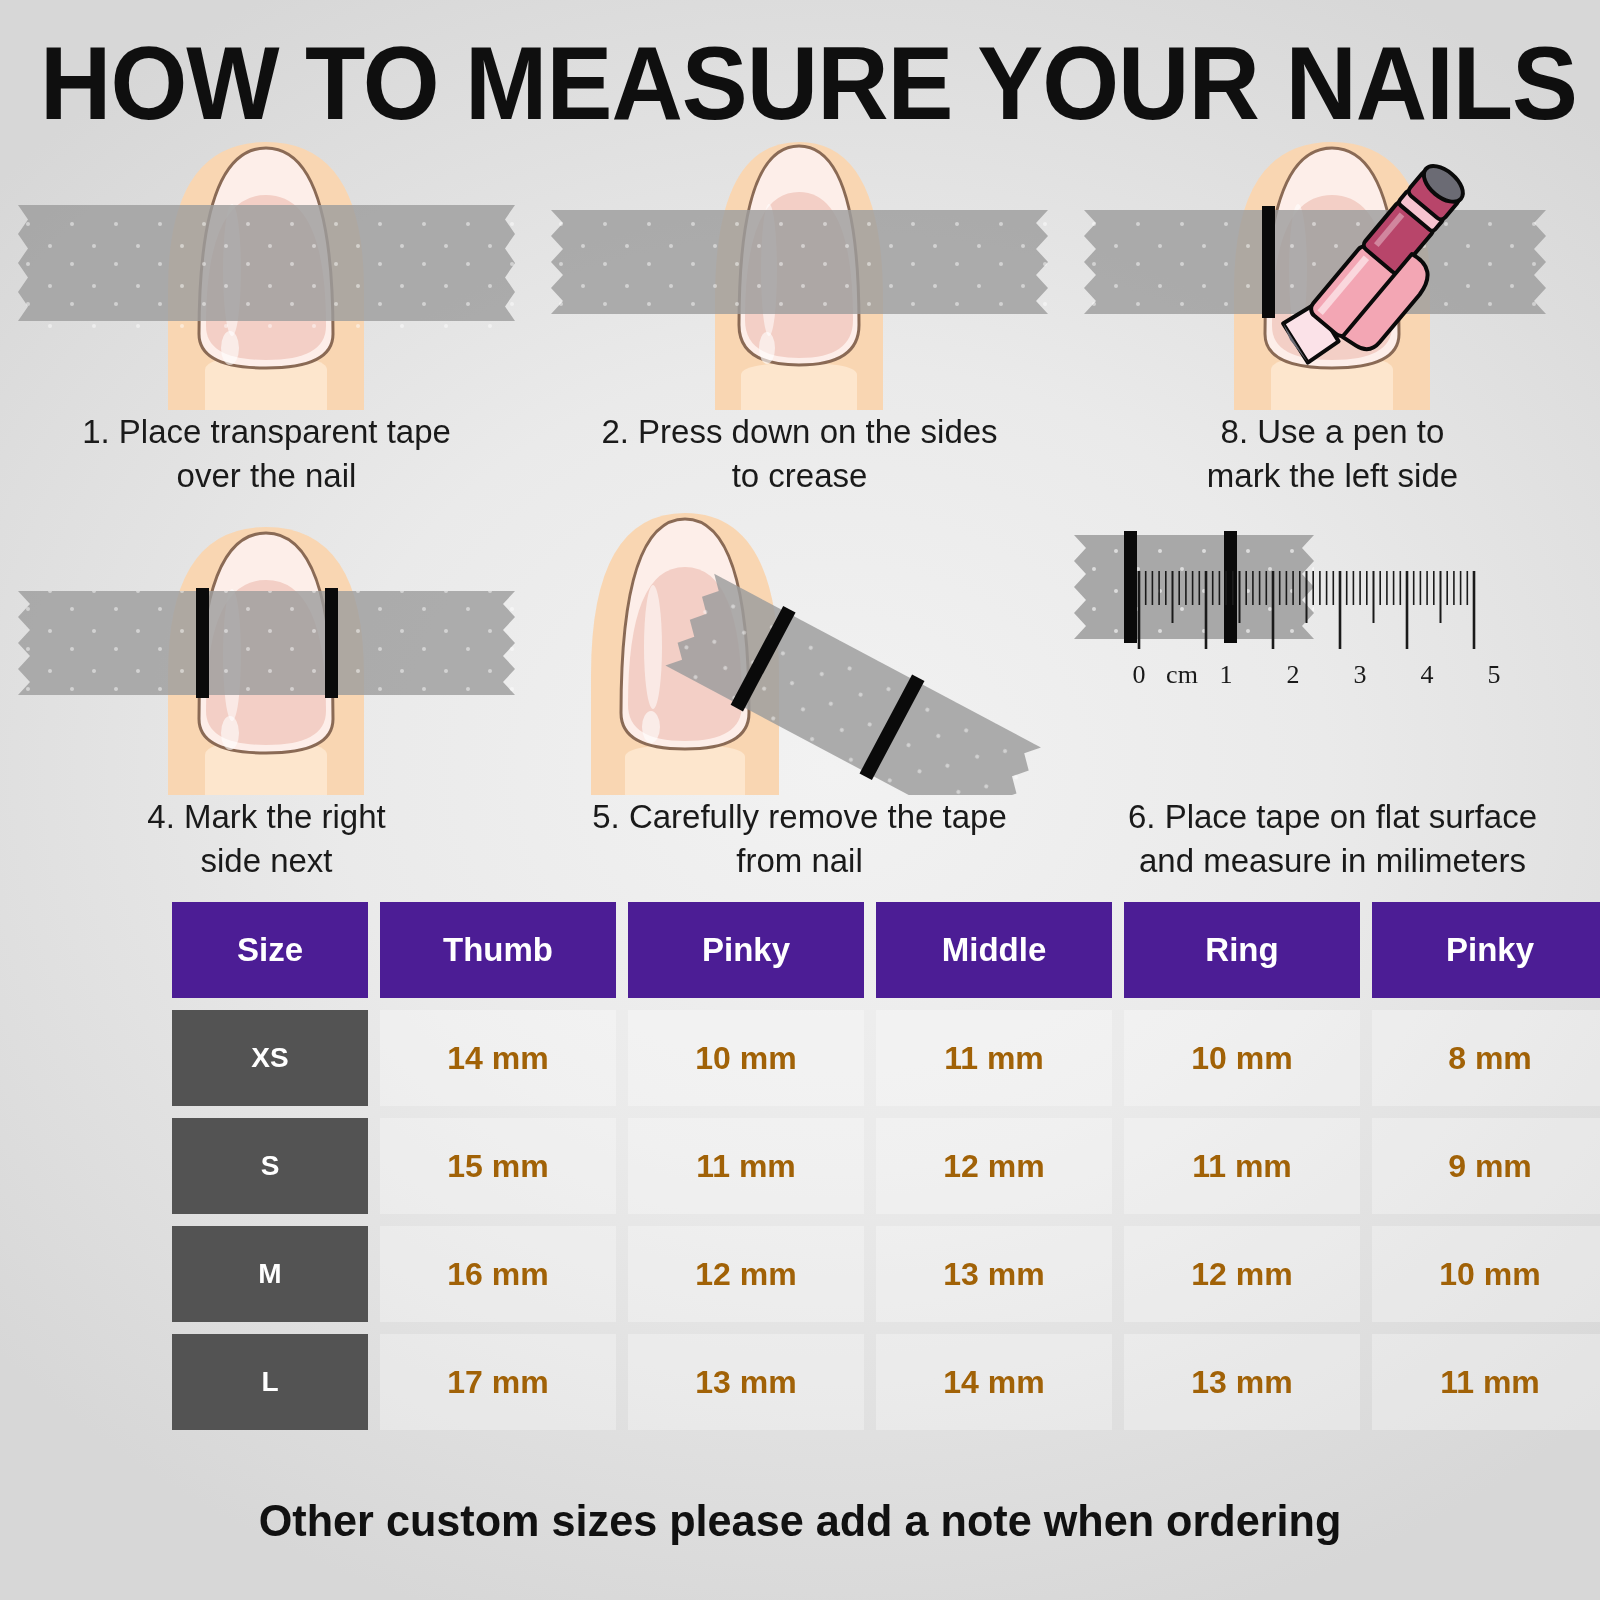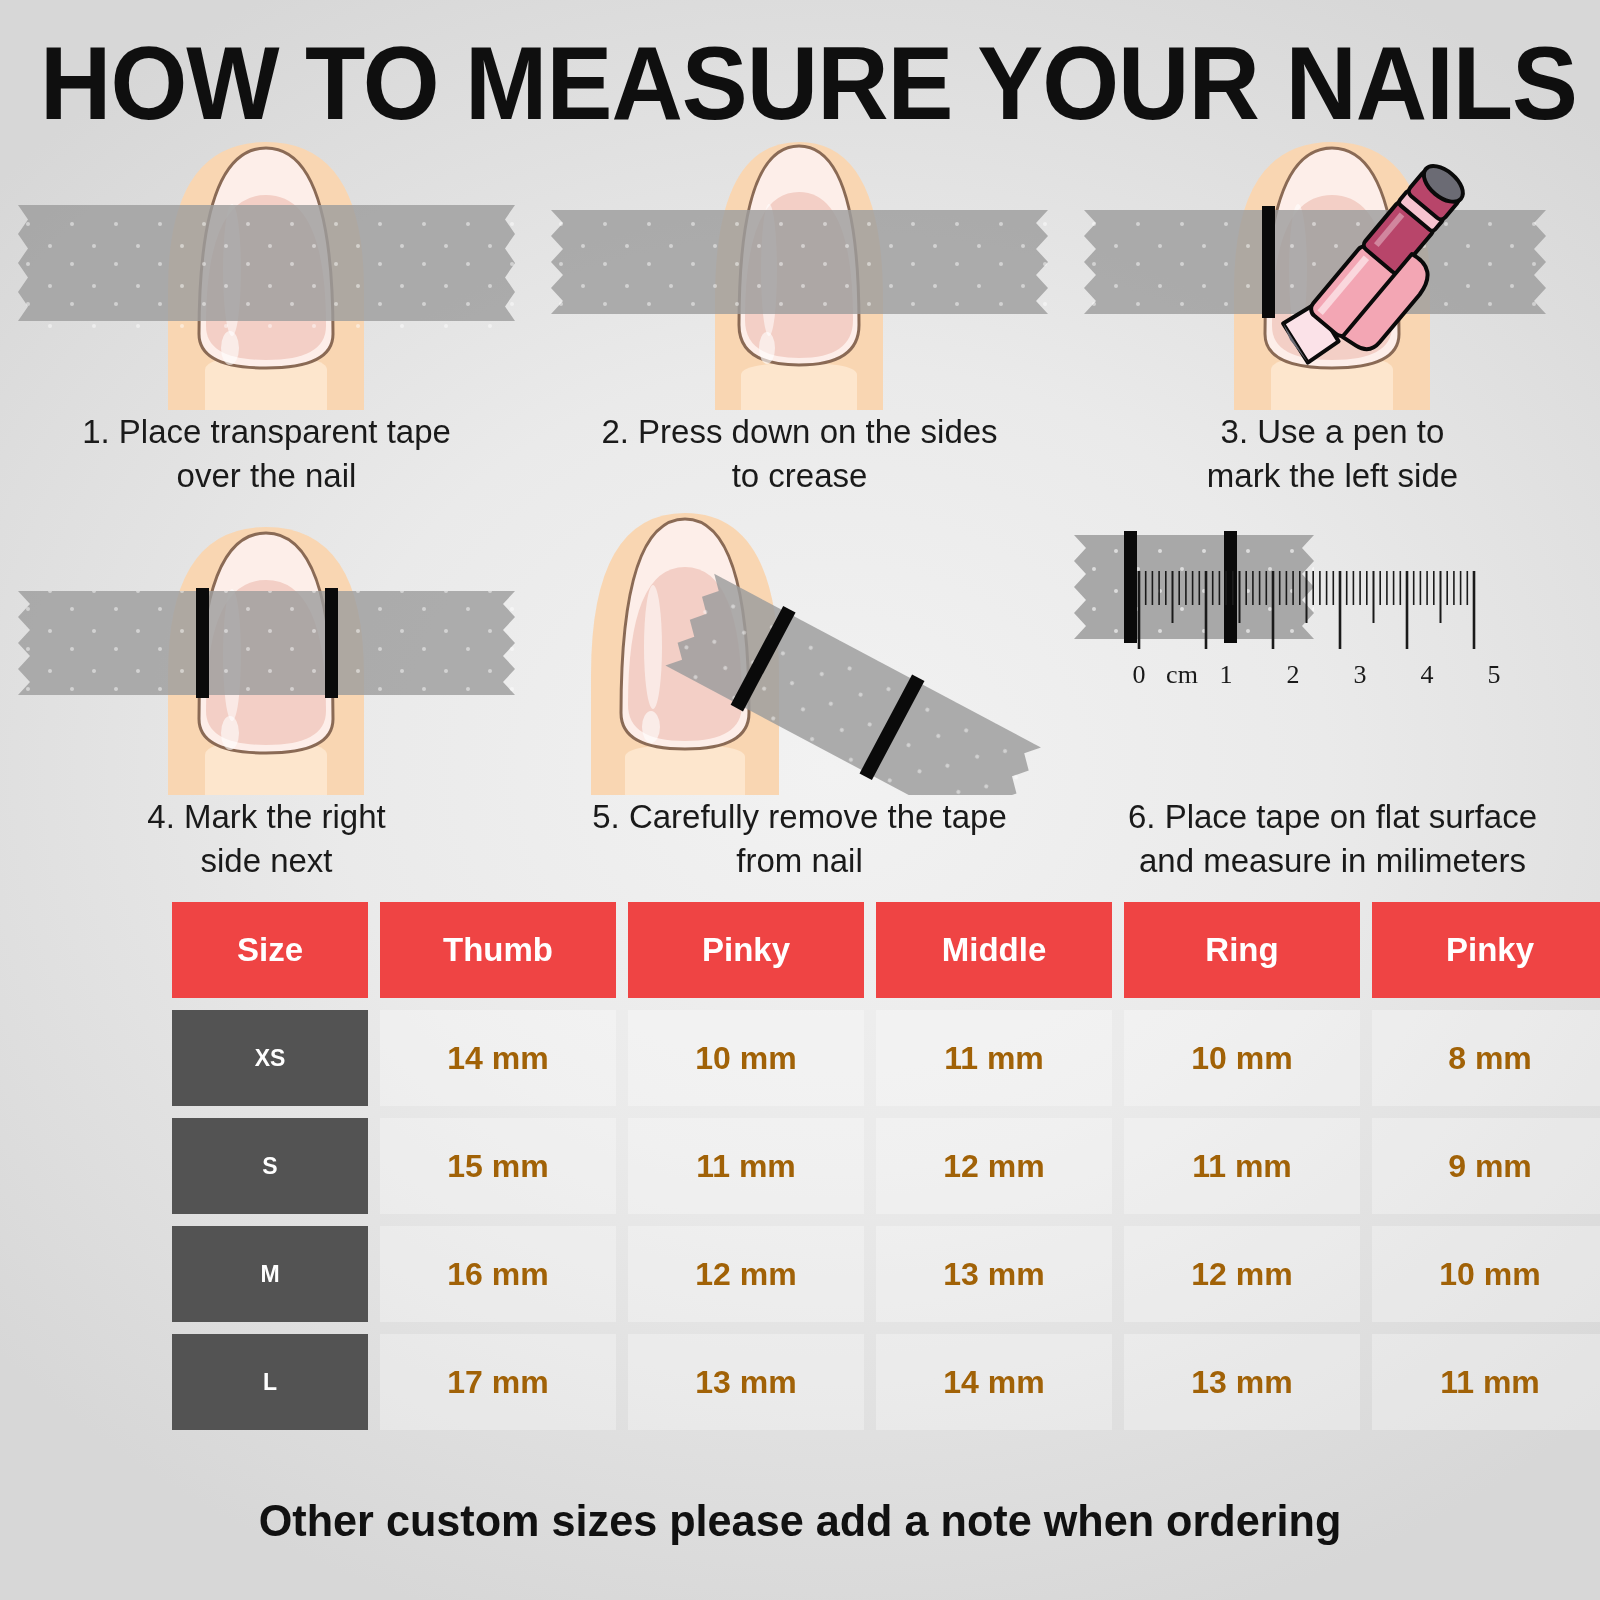--- a/index.html
+++ b/index.html
@@ -46,22 +46,22 @@
   .trow.head{height:96px;}
   .tc{
     display:flex;align-items:center;justify-content:center;
     font-size:32px;color:#a16207;
     background:rgba(255,255,255,0.30);
     font-family:"Liberation Sans",sans-serif;
     font-weight:bold;
   }
   .tc.size{width:196px;flex:none;}
   .tc.val{width:236px;flex:none;}
-  .head .tc{background:#ef4444;color:#fff;font-weight:bold;font-size:33px;}
-  .body .tc.size{background:#535353;color:#fff;font-weight:bold;font-size:23px;}
+  .head .tc{background:#4c1d95;color:#fff;font-weight:bold;font-size:33px;}
+  .body .tc.size{background:#535353;color:#fff;font-weight:bold;font-size:28px;}
 
   
   .footer{
     position:absolute;left:0;top:1495px;width:1600px;text-align:center;
     font-weight:bold;font-size:45px;color:#111;
     font-family:"Liberation Sans",sans-serif;
     transform:scaleX(0.96);
     white-space:nowrap;
   }
 </style>
@@ -175,21 +175,21 @@
                 <rect x="106" y="22" width="46" height="30" rx="6" fill="#b8456a"></rect>
                 <ellipse cx="129" cy="22" rx="23" ry="13" fill="#6b6b74"></ellipse>
                 <path d="M150 96 q30 -6 32 26 l0 62 q0 16 -16 18 l-16 2 Z" fill="#f3a6b4"></path>
               </g>
               <path d="M114 128 L121 128 L121 200 L114 200 Z" fill="#ffffff" opacity="0.55"></path>
               <path d="M114 72 L120 72 L120 112 L114 112 Z" fill="#ffffff" opacity="0.35"></path>
             </g>
           </svg>
         </div>
         <div class="cap">
-          <span>3. Use a pen to</span><br>
+          <span>8. Use a pen to</span><br>
           <span>mark the left side</span>
         </div>
       </div>
     </div>
 
     <div class="srow">
 
       <div class="cell c0">
         <div class="art">
           <svg viewBox="0 0 533 290" width="533" height="290">

